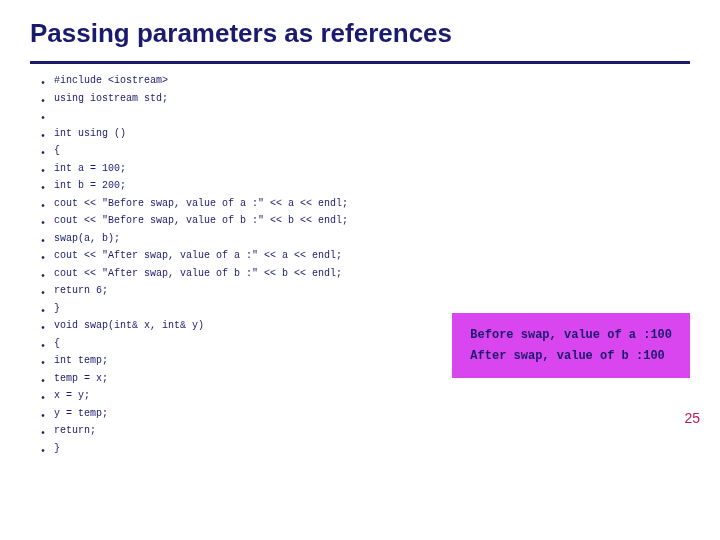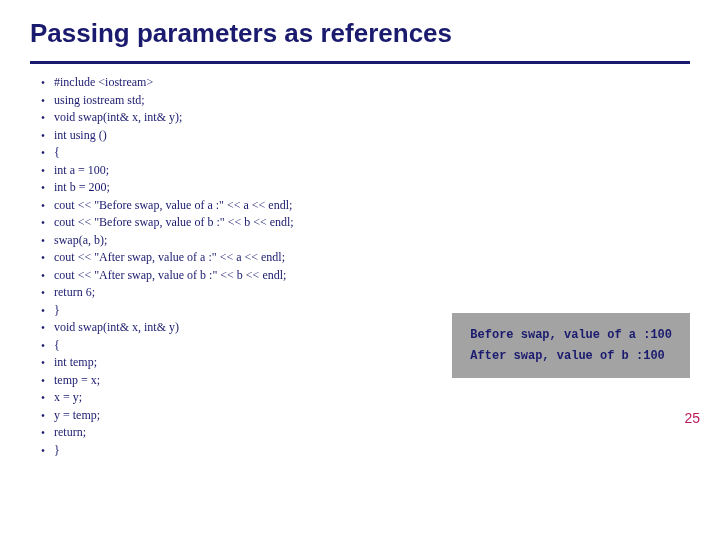--- a/index.html
+++ b/index.html
@@ -64,29 +64,29 @@
     .bullet {
       color: #1a1a6e;
       margin-right: 8px;
       font-size: 10px;
       margin-top: 3px;
       flex-shrink: 0;
     }
 
     .code-text {
       color: #1a1a6e;
-      font-family: Liberation Serif, serif;
-      font-size: 12px;
+      font-family: Liberation Mono, monospace;
+      font-size: 10px;
     }
 
     .output-box {
       position: absolute;
       right: 30px;
       bottom: 60px;
-      background: #a3a3a3;
+      background: #d946ef;
       padding: 12px 18px;
       font-family: 'Courier New', Courier, monospace;
       font-size: 12px;
       color: #1a1a6e;
       line-height: 1.7;
     }
 
     .output-line {
       display: block;
       white-space: pre;
@@ -116,21 +116,20 @@
     <li>
           <span class="bullet">•</span>
           <span class="code-text">#include &lt;iostream&gt;</span>
         </li>
         <li>
           <span class="bullet">•</span>
           <span class="code-text">using iostream std;</span>
         </li>
         <li>
           <span class="bullet">•</span>
-          <span class="code-text">void swap(int&amp; x, int&amp; y);</span>
         </li>
         <li>
           <span class="bullet">•</span>
           <span class="code-text">int using ()</span>
         </li>
         <li>
           <span class="bullet">•</span>
           <span class="code-text">{</span>
         </li>
         <li>

